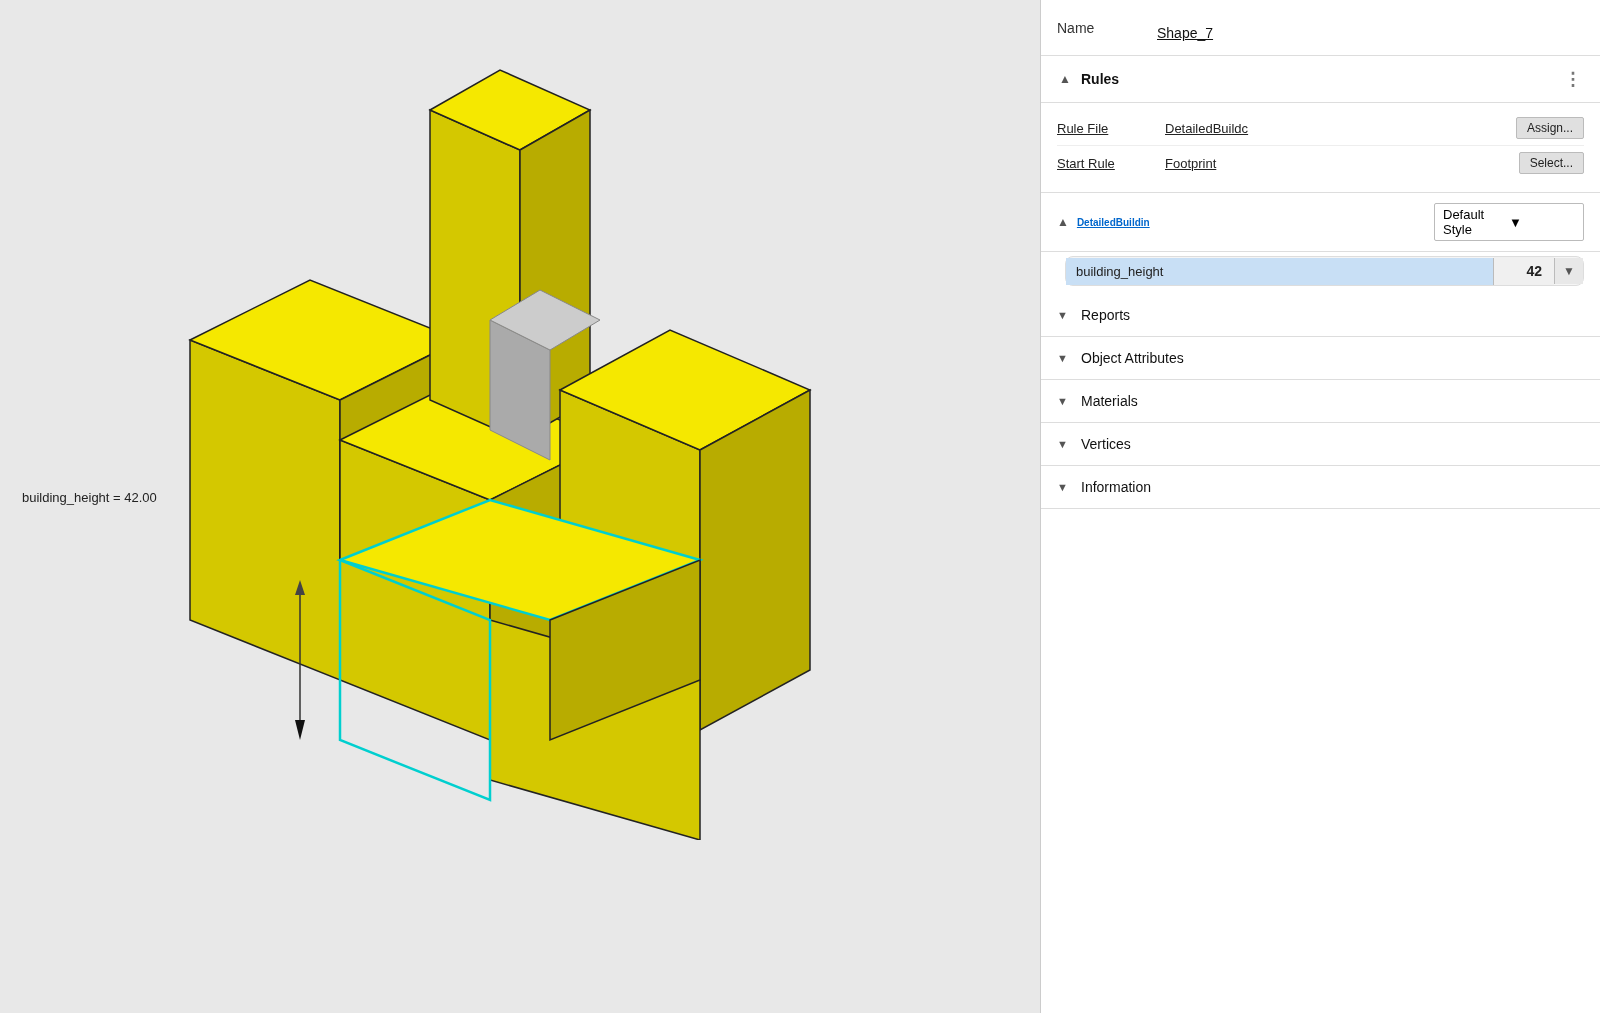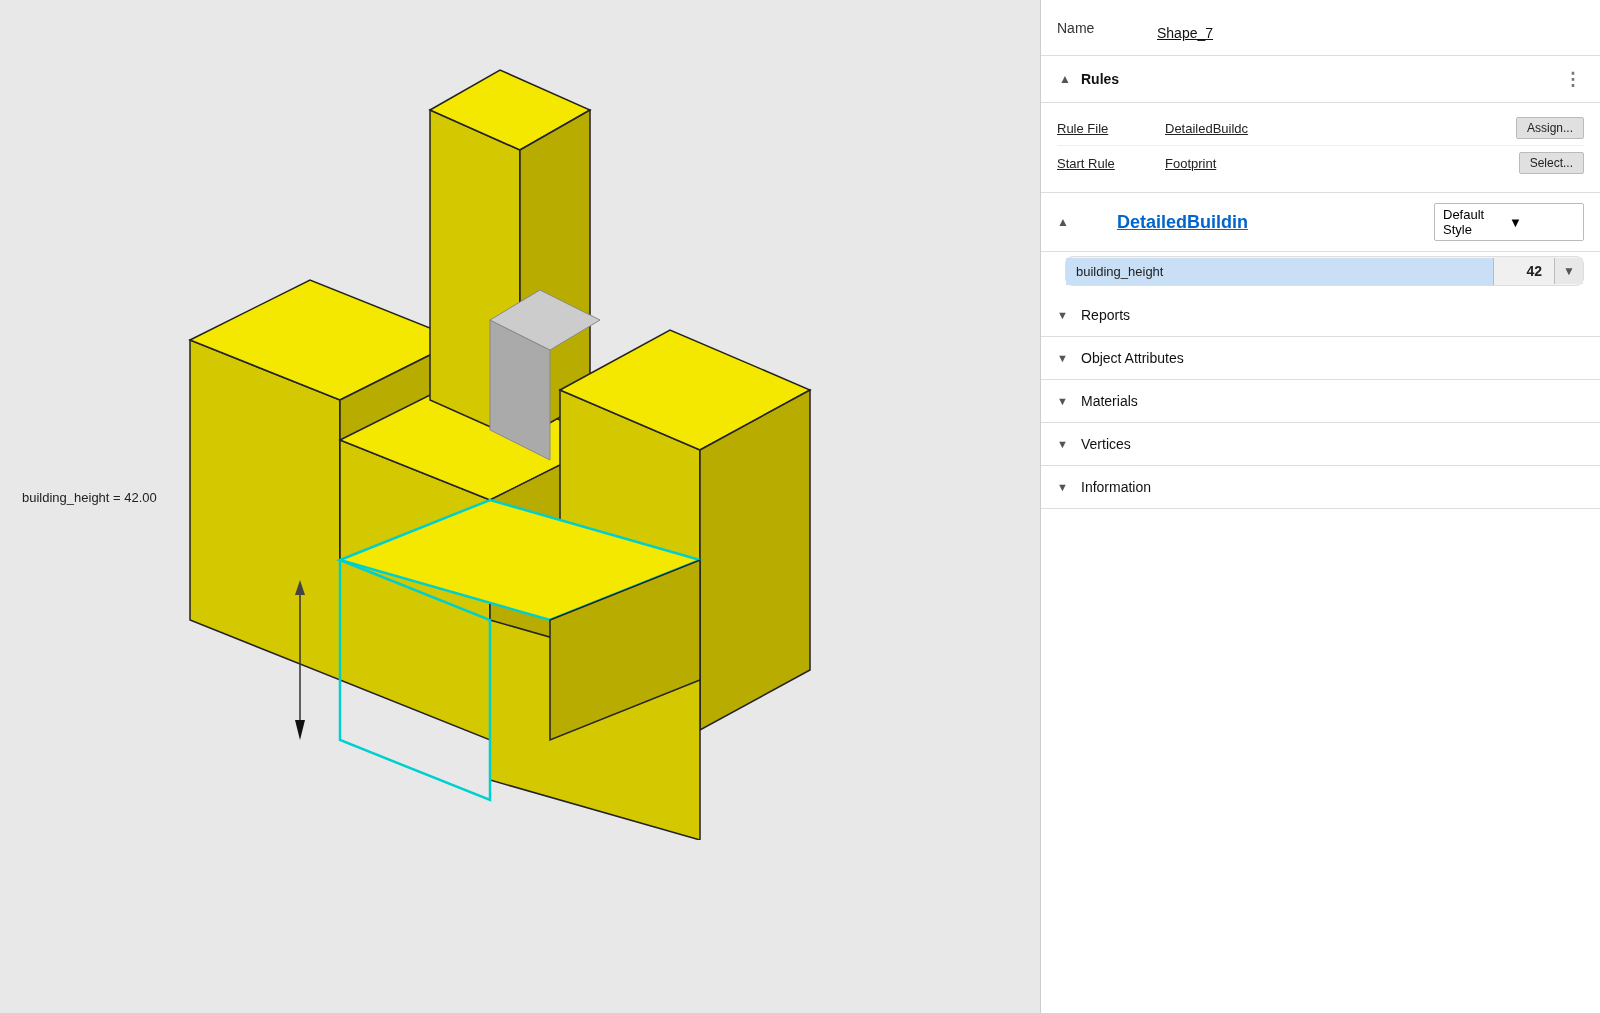--- a/index.html
+++ b/index.html
@@ -145,25 +145,24 @@
       padding: 10px 16px;
       border-bottom: 1px solid #ddd;
       gap: 8px;
     }
     .detailed-chevron {
       font-size: 12px;
       color: #555;
     }
     .detailed-title {
       color: #0066cc;
-      font-size: 18px;
+      font-size: 10px;
       font-weight: 600;
       text-decoration: underline;
       cursor: pointer;
-      margin-left: 40px;
     }
     .detailed-style-dropdown {
       margin-left: auto;
       display: flex;
       align-items: center;
       background: #fff;
       border: 1px solid #bbb;
       border-radius: 2px;
       padding: 3px 8px;
       cursor: pointer;

